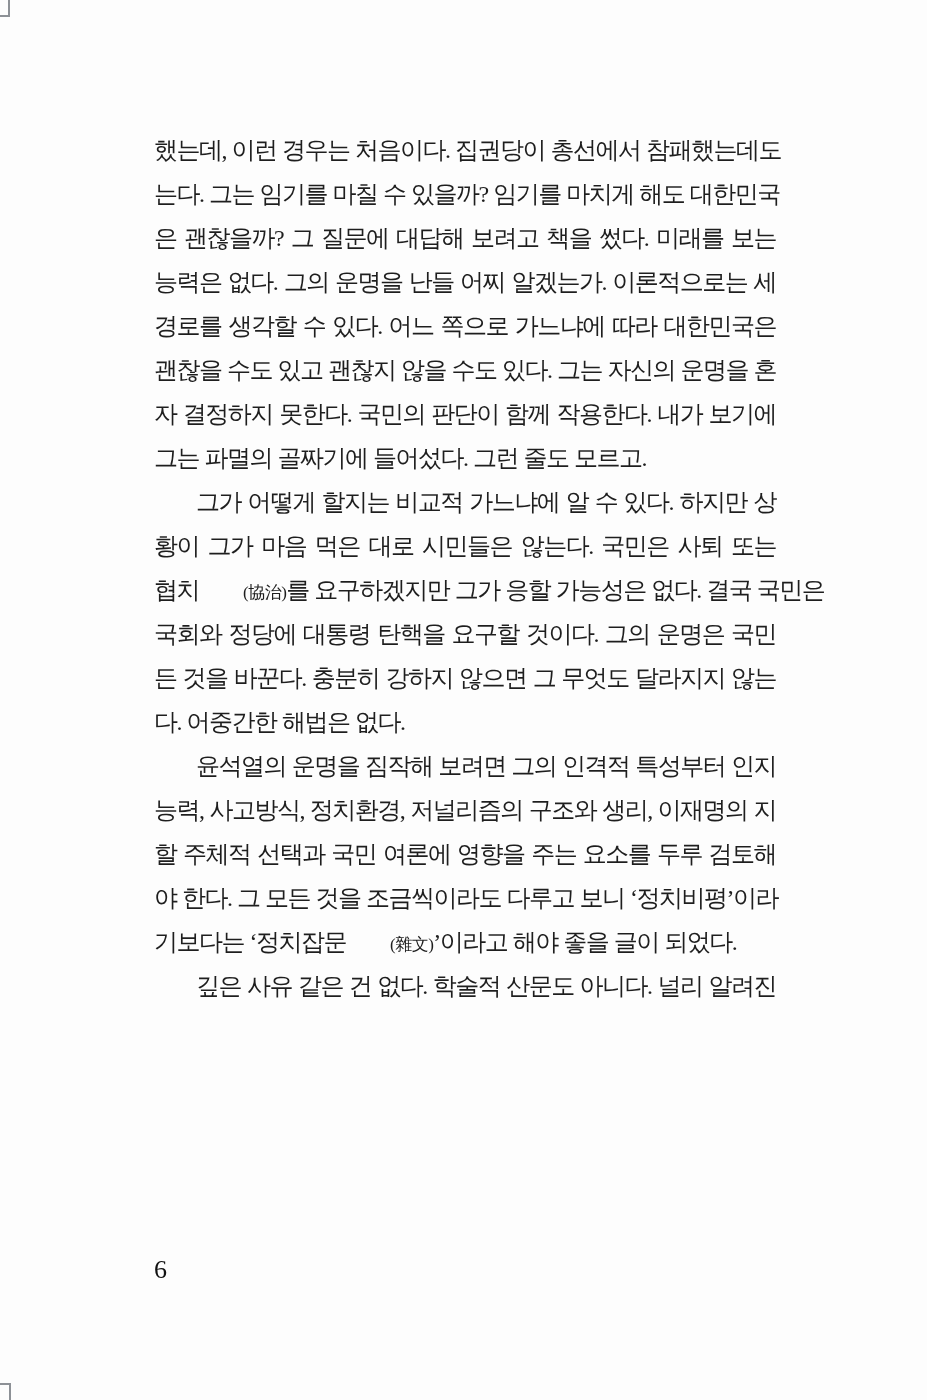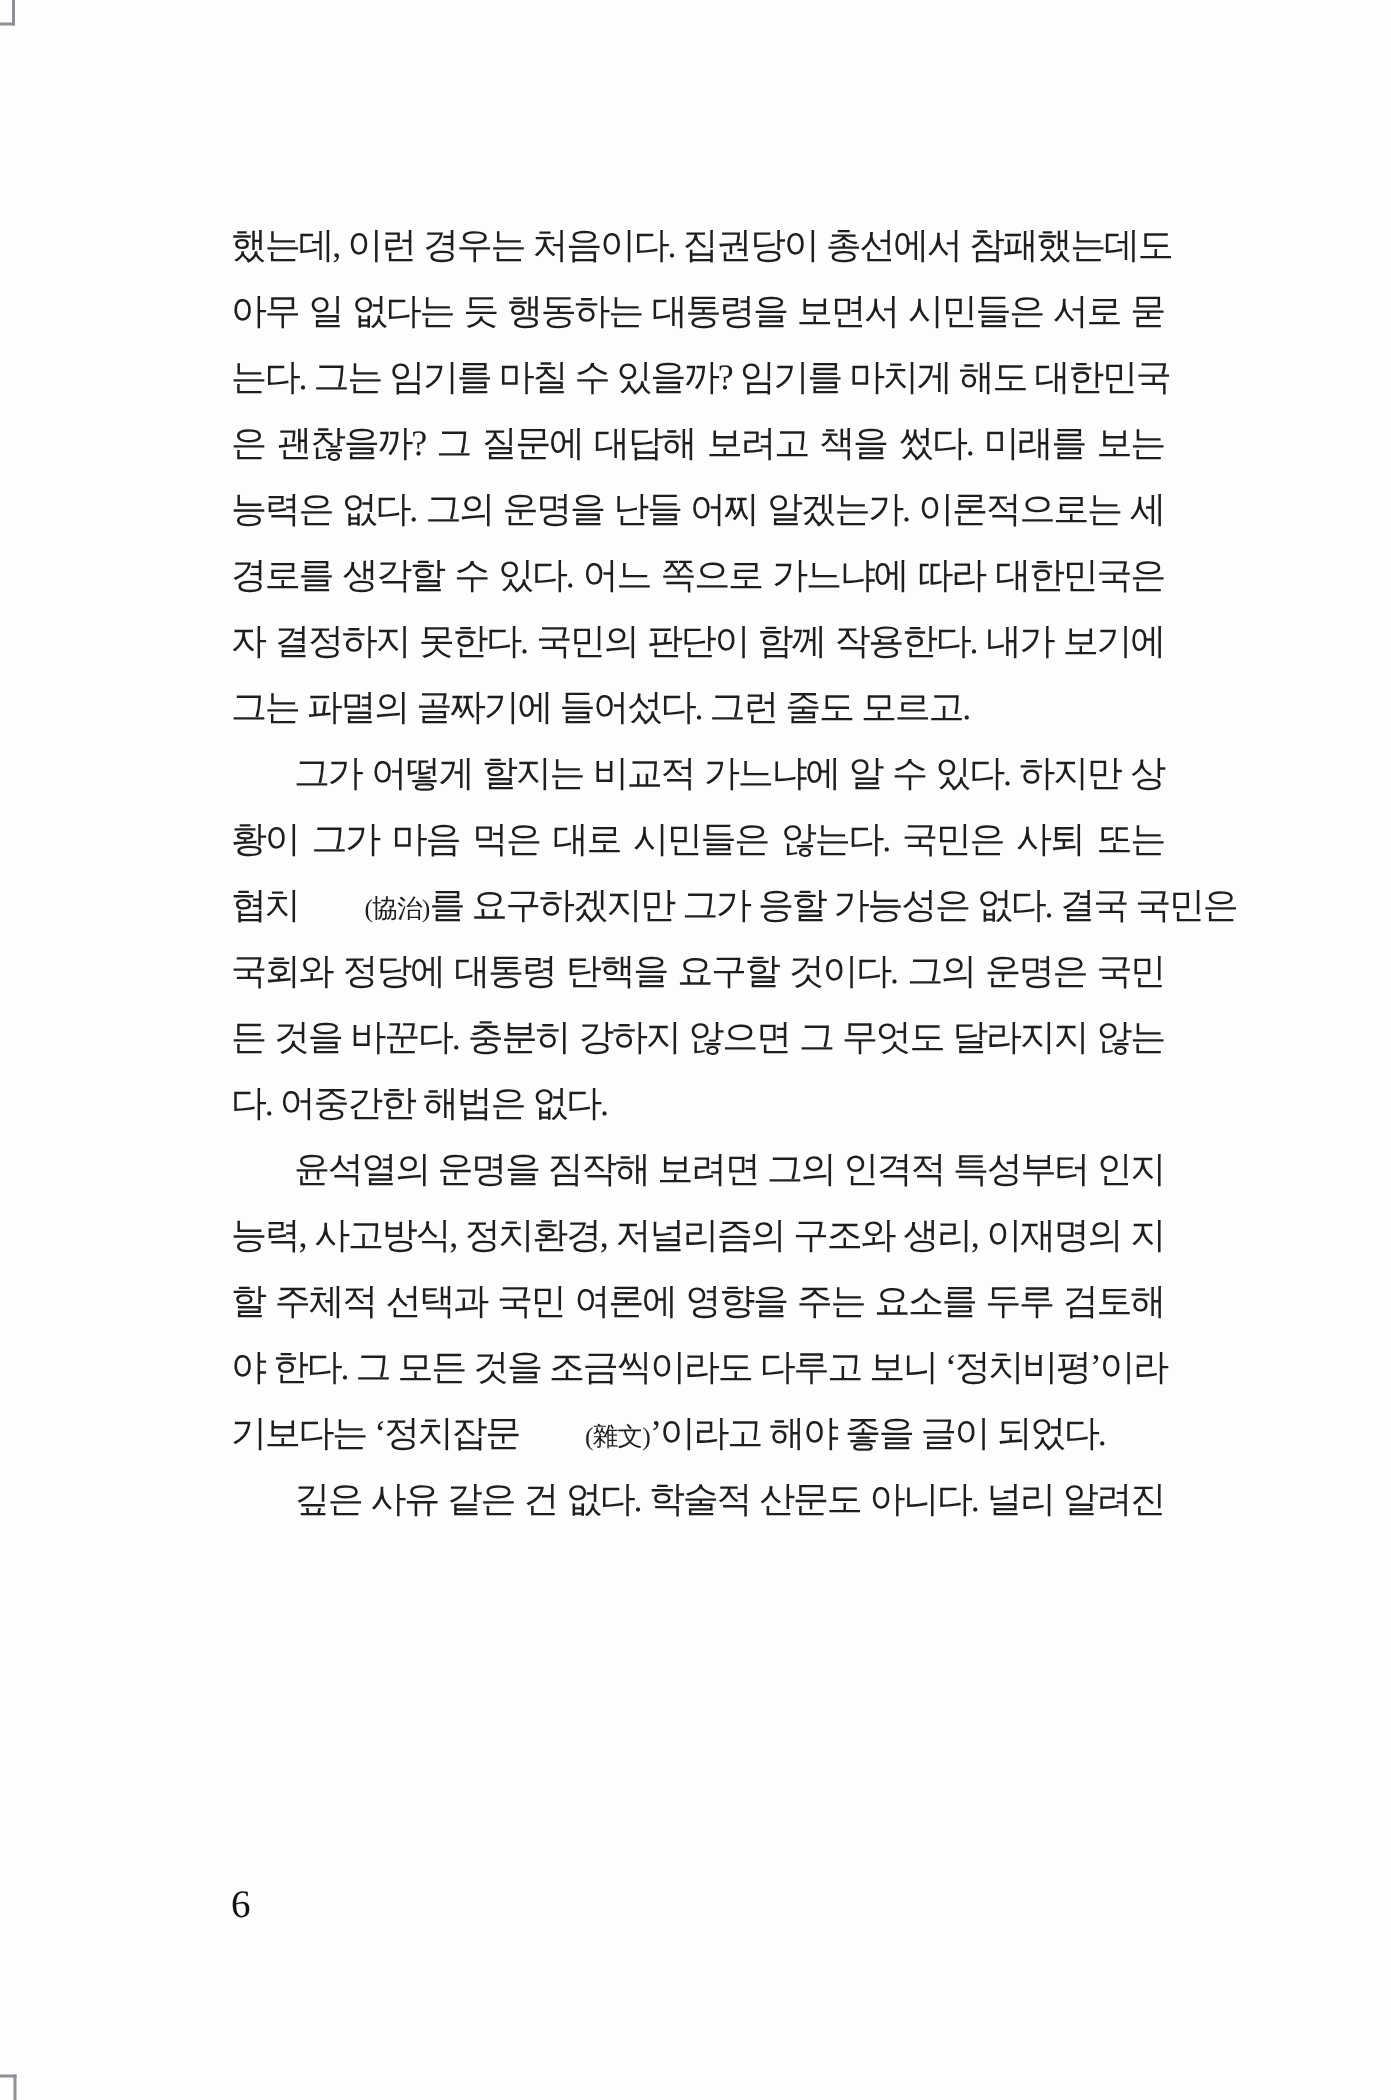--- a/index.html
+++ b/index.html
@@ -35,21 +35,21 @@
     width: 9px;
     height: 17px;
     border-right: 2px solid #8d9196;
     border-top: 2px solid #8d9196;
   }
 
   
   .text-block {
     position: absolute;
     left: 154px;
-    top: 142px;
+    top: 128px;
     width: 622px;
   }
   .line {
     height: 44px;
     line-height: 44px;
     font-size: 24px;
     letter-spacing: -1.5px;
     word-spacing: 1px;
     white-space: nowrap;
     text-align: justify;
@@ -80,25 +80,25 @@
   }
 </style>
 </head>
 <body>
 
 <div class="corner-mark top-left"></div>
 <div class="corner-mark bottom-left"></div>
 
 <div class="text-block">
     <div class="line"><span>했는데, 이런 경우는 처음이다. 집권당이 총선에서 참패했는데도</span></div>
-    <div class="line"><span>아무 일 없다는 듯 행동하는 대통령을 보면서 시민들은 서로 묻</span></div>
     <div class="line"><span>는다. 그는 임기를 마칠 수 있을까? 임기를 마치게 해도 대한민국</span></div>
     <div class="line"><span>은 괜찮을까? 그 질문에 대답해 보려고 책을 썼다. 미래를 보는</span></div>
     <div class="line"><span>능력은 없다. 그의 운명을 난들 어찌 알겠는가. 이론적으로는 세</span></div>
     <div class="line"><span>경로를 생각할 수 있다. 어느 쪽으로 가느냐에 따라 대한민국은</span></div>
+    <div class="line"><span>괜찮을 수도 있고 괜찮지 않을 수도 있다. 그는 자신의 운명을 혼</span></div>
     <div class="line"><span>자 결정하지 못한다. 국민의 판단이 함께 작용한다. 내가 보기에</span></div>
     <div class="line end"><span>그는 파멸의 골짜기에 들어섰다. 그런 줄도 모르고.</span></div>
     <div class="line indent"><span>그가 어떻게 할지는 비교적 가느냐에 알 수 있다. 하지만 상</span></div>
     <div class="line"><span>황이 그가 마음 먹은 대로 시민들은 않는다. 국민은 사퇴 또는</span></div>
     <div class="line"><span>협치</span><span class="hanja">(協治)</span><span>를 요구하겠지만 그가 응할 가능성은 없다. 결국 국민은</span></div>
     <div class="line"><span>국회와 정당에 대통령 탄핵을 요구할 것이다. 그의 운명은 국민</span></div>
     <div class="line"><span>든 것을 바꾼다. 충분히 강하지 않으면 그 무엇도 달라지지 않는</span></div>
     <div class="line end"><span>다. 어중간한 해법은 없다.</span></div>
     <div class="line indent"><span>윤석열의 운명을 짐작해 보려면 그의 인격적 특성부터 인지</span></div>
     <div class="line"><span>능력, 사고방식, 정치환경, 저널리즘의 구조와 생리, 이재명의 지</span></div>

